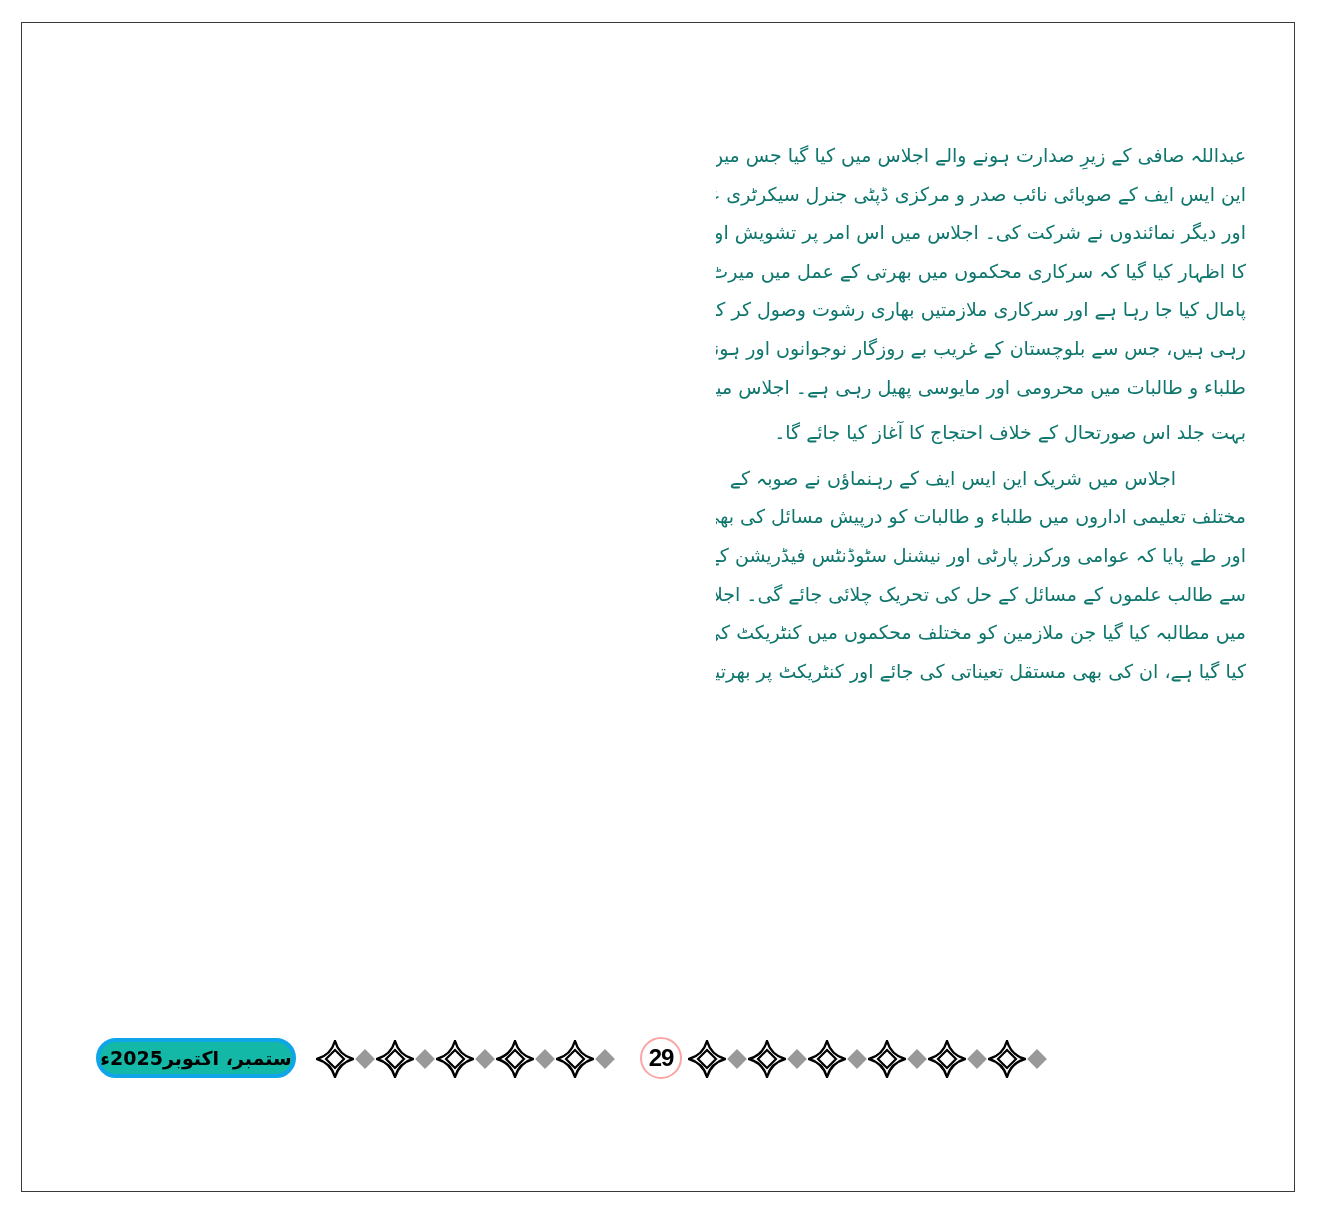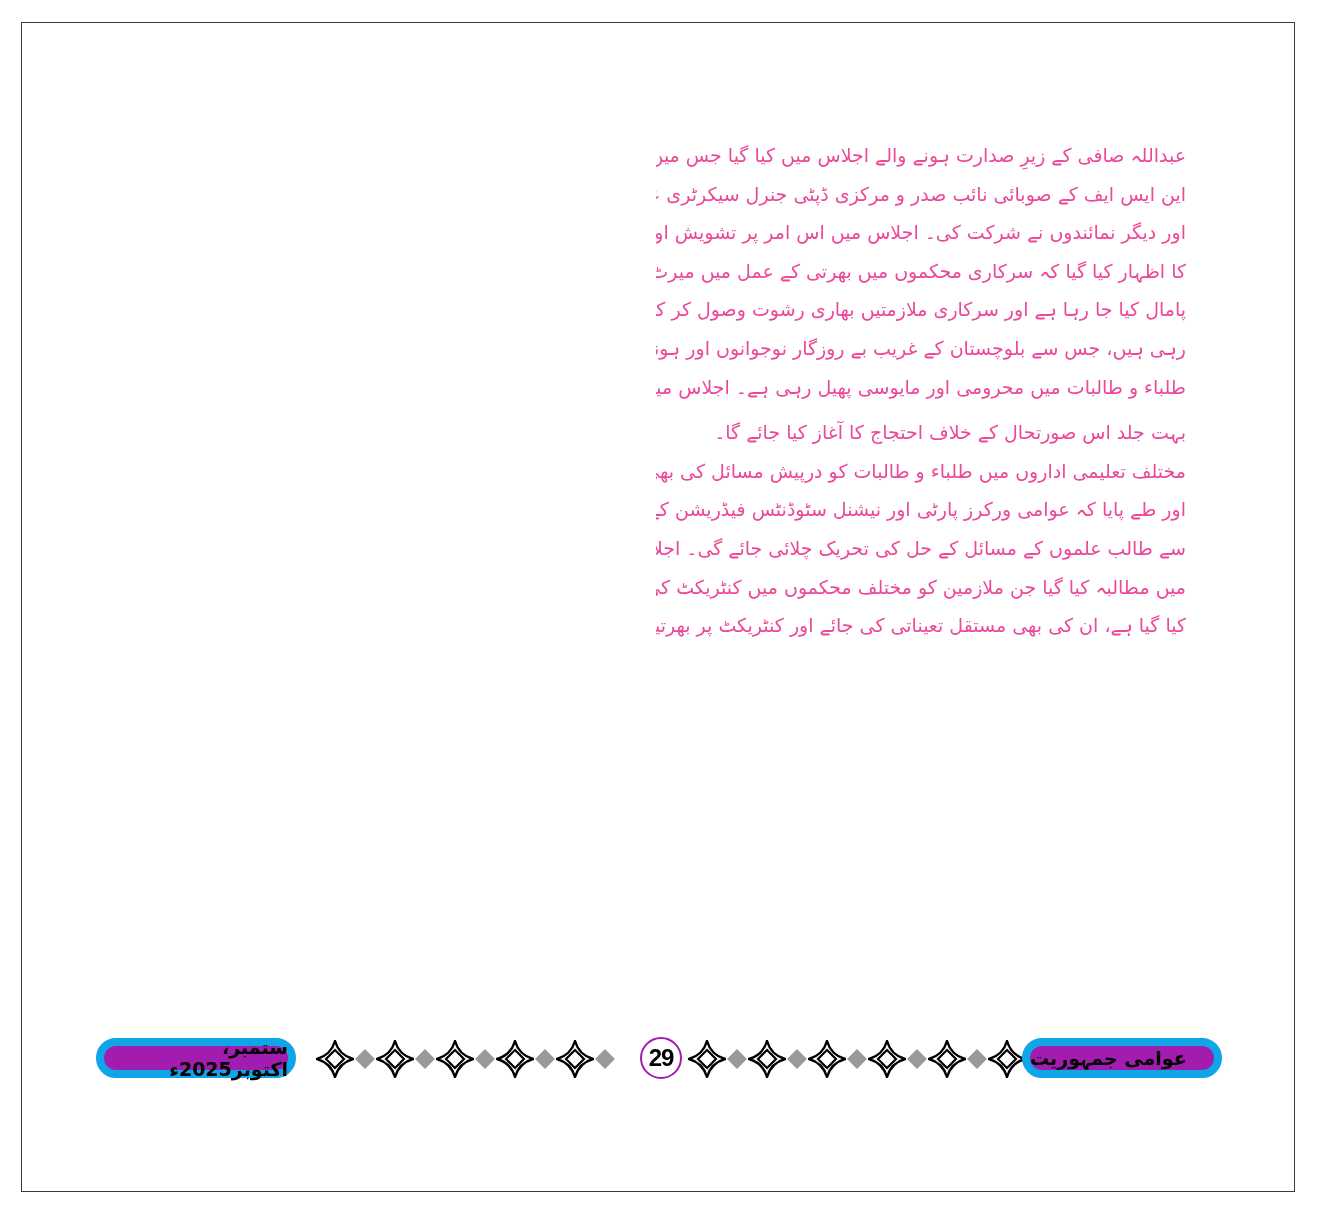--- a/index.html
+++ b/index.html
@@ -1,50 +1,51 @@
 <!DOCTYPE html>
 <html><head>
 <meta charset="utf-8">
 <style>
   html, body { margin:0; padding:0; background:#ffffff; }
   body { width:1320px; height:1207px; position:relative; overflow:hidden; font-family:"DejaVu Sans", sans-serif; }
   .frame { position:absolute; left:21px; top:22px; width:1274px; height:1170px; border:1.5px solid #3a3a3a; box-sizing:border-box; }
-  .article { position:absolute; left:656px; top:136px; width:530px; direction:rtl; text-align:justify; color:#ec4899; font-family:"DejaVu Sans", sans-serif; }
+  .article { position:absolute; left:716px; top:136px; width:530px; direction:rtl; text-align:justify; color:#0f766e; font-family:"DejaVu Sans", sans-serif; }
   .line { height:38.6px; line-height:38.6px; font-size:19px; white-space:nowrap; text-align-last:justify; text-align:justify; overflow:hidden; }
   .line.last { text-align-last:right;margin-top:7px; }
   .line.indent { padding-right:70px; }
   .footer { position:absolute; left:92px; top:1032px; width:1134px; height:54px; }
-  .pill { position:absolute; top:6px; height:40px; border:8px solid #0ea5e9; border-radius:20px; box-sizing:border-box; display:flex; align-items:center; justify-content:flex-end; font-weight:bold; font-size:19px; color:#000; direction:rtl; background:#a21caf; }
+  .pill { position:absolute; top:6px; height:40px; border:4px solid #0ea5e9; border-radius:20px; box-sizing:border-box; display:flex; align-items:center; justify-content:center; font-weight:bold; font-size:19px; color:#000; direction:rtl; background:#14b8a6; }
   .pill.left { left:4px; width:200px; }
   .pill.right { right:4px; width:200px; }
   .orn { position:absolute; top:0; height:54px; display:flex; align-items:center; }
   .orn.left { left:224px; }
   .orn.right { left:596px; }
   .diamond-out { width:38px; height:38px; position:relative; }
   .diamond-out svg { width:38px; height:38px; display:block; }
   .gdia { width:14px; height:14px; background:#999; transform:rotate(45deg); margin:0 4px; }
-  .pagenum { position:absolute; left:548px; top:5px; width:42px; height:42px; border:2px solid #a21caf; border-radius:50%; box-sizing:border-box; display:flex; align-items:center; justify-content:center; font-weight:bold; font-size:24px; font-family:"Liberation Sans", sans-serif; color:#000; background:#fff; letter-spacing:-1px; }
+  .pagenum { position:absolute; left:548px; top:5px; width:42px; height:42px; border:2px solid #fca5a5; border-radius:50%; box-sizing:border-box; display:flex; align-items:center; justify-content:center; font-weight:bold; font-size:24px; font-family:"Liberation Sans", sans-serif; color:#000; background:#fff; letter-spacing:-1px; }
 </style>
 </head>
 <body>
 
 <div class="frame"></div>
 
 <div class="article">
   <div>
     <div class="line">عبداللہ صافی کے زیرِ صدارت ہونے والے اجلاس میں کیا گیا جس میں</div>
     <div class="line">این ایس ایف کے صوبائی نائب صدر و مرکزی ڈپٹی جنرل سیکرٹری عمر ناصر</div>
     <div class="line">اور دیگر نمائندوں نے شرکت کی۔ اجلاس میں اس امر پر تشویش اور غم و غصے</div>
     <div class="line">کا اظہار کیا گیا کہ سرکاری محکموں میں بھرتی کے عمل میں میرٹ کو بری طرح</div>
     <div class="line">پامال کیا جا رہا ہے اور سرکاری ملازمتیں بھاری رشوت وصول کر کے دی جا</div>
     <div class="line">رہی ہیں، جس سے بلوچستان کے غریب بے روزگار نوجوانوں اور ہونہار</div>
     <div class="line">طلباء و طالبات میں محرومی اور مایوسی پھیل رہی ہے۔ اجلاس میں طے پایا کہ</div>
     <div class="line last">بہت جلد اس صورتحال کے خلاف احتجاج کا آغاز کیا جائے گا۔</div>
   </div>
   <div>
+    <div class="line last indent">اجلاس میں شریک این ایس ایف کے رہنماؤں نے صوبہ کے</div>
     <div class="line">مختلف تعلیمی اداروں میں طلباء و طالبات کو درپیش مسائل کی بھی نشاندہی کی</div>
     <div class="line">اور طے پایا کہ عوامی ورکرز پارٹی اور نیشنل سٹوڈنٹس فیڈریشن کے اشتراک</div>
     <div class="line">سے طالب علموں کے مسائل کے حل کی تحریک چلائی جائے گی۔ اجلاس</div>
     <div class="line">میں مطالبہ کیا گیا جن ملازمین کو مختلف محکموں میں کنٹریکٹ کی بنیاد پر بھرتی</div>
     <div class="line">کیا گیا ہے، ان کی بھی مستقل تعیناتی کی جائے اور کنٹریکٹ پر بھرتیوں کے</div>
   </div>
 </div>
 
 <div class="footer">
   <div class="pill left">
@@ -131,16 +132,13 @@
     <div class="gdia"></div>
     <div class="diamond-out">
         <svg viewBox="0 0 38 38">
           <path d="M19 1 Q23 15 37 19 Q23 23 19 37 Q15 23 1 19 Q15 15 19 1Z" fill="#fff" stroke="#000" stroke-width="2.4"></path>
           <path d="M19 10 L28 19 L19 28 L10 19Z" fill="#fff" stroke="#000" stroke-width="2.2"></path>
         </svg>
       </div>
     <div class="gdia"></div>
   </div>
 
-  <div class="pill right">
-    <span>عوامی جمہوریت</span>
-  </div>
 </div>
 
 </body></html>

